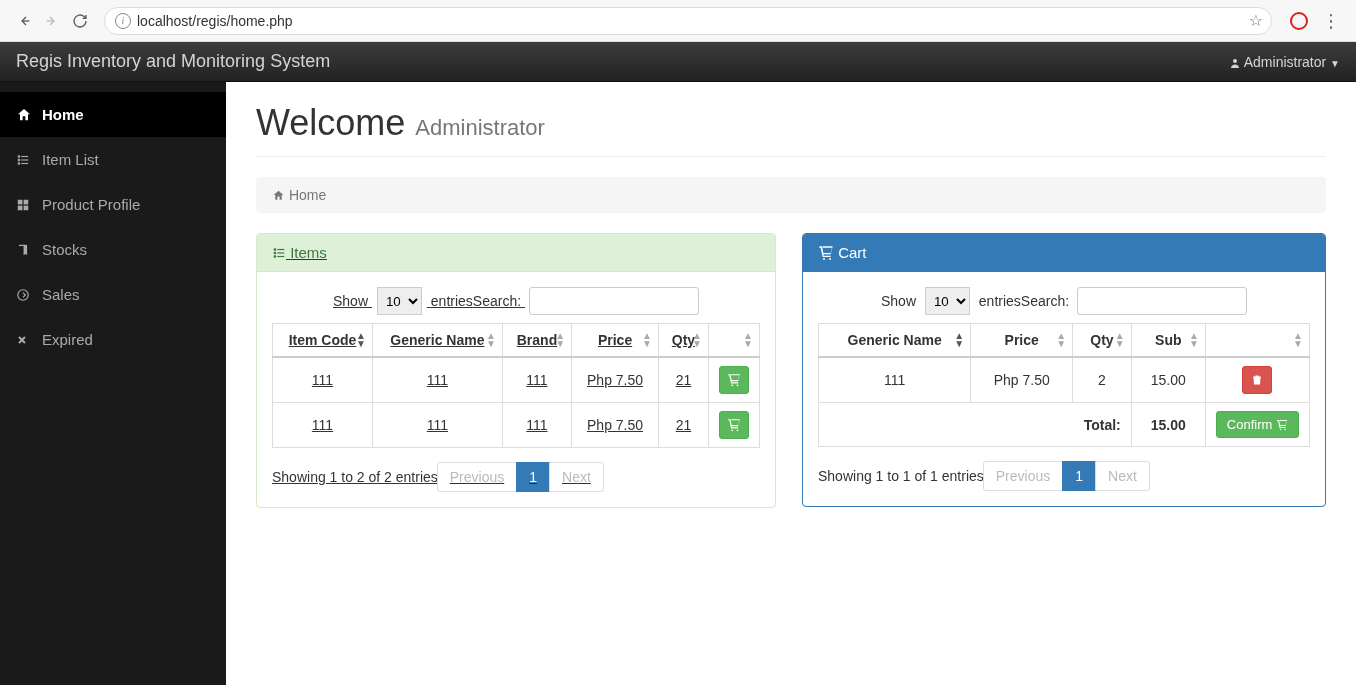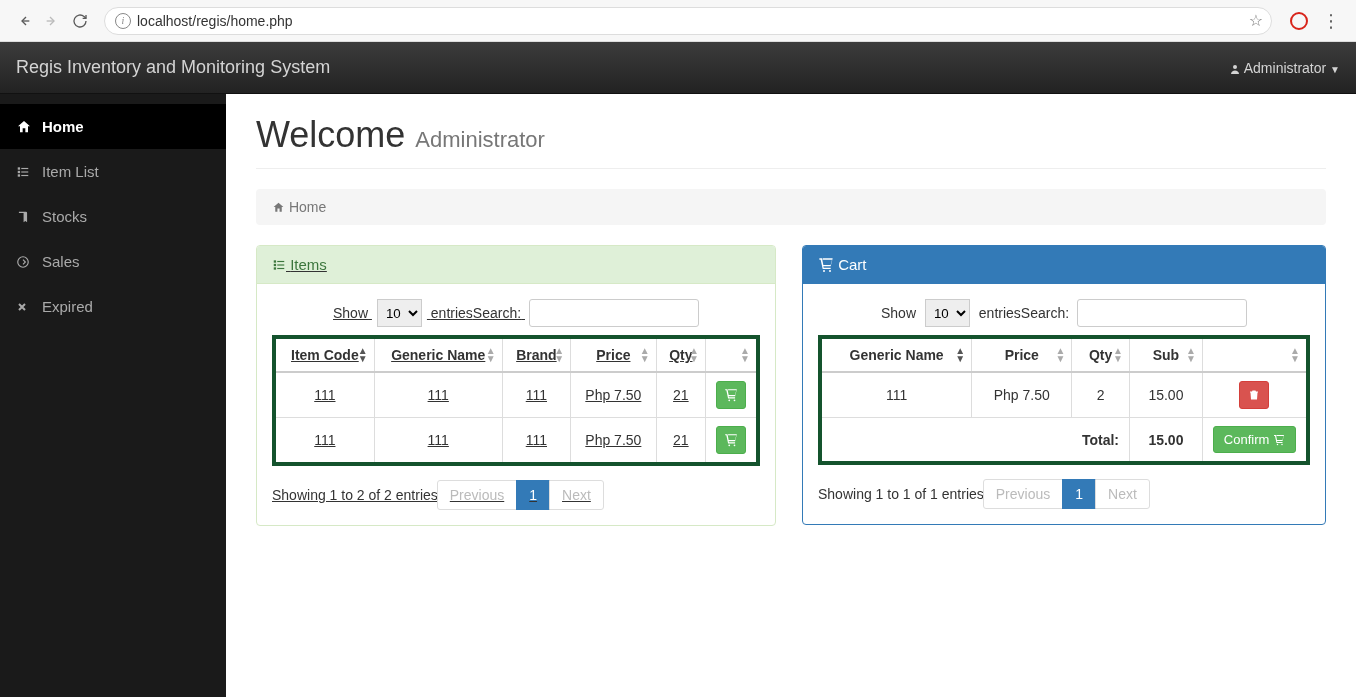--- a/index.html
+++ b/index.html
@@ -10,21 +10,21 @@
   .nav-btn { width: 28px; height: 28px; display: flex; align-items: center; justify-content: center; color: #5a5a5a; cursor: pointer; font-size: 18px; }
   .nav-btn.disabled { color: #bbb; }
   .url-bar { flex: 1; margin: 0 10px; height: 28px; border: 1px solid #ddd; border-radius: 14px; display: flex; align-items: center; padding: 0 10px; background: #fff; position: relative; }
   .url-info { width: 16px; height: 16px; border: 1px solid #888; border-radius: 50%; display: flex; align-items: center; justify-content: center; font-size: 10px; color: #888; margin-right: 6px; font-style: italic; font-family: serif; }
   .url-text { color: #333; font-size: 14px; }
   .url-right { position: absolute; right: 8px; font-size: 16px; color: #777; }
   .opera-icon { width: 18px; height: 18px; border: 2px solid #d8241a; border-radius: 50%; margin: 0 8px; }
   .menu-dots { font-size: 18px; color: #5a5a5a; padding: 0 6px; cursor: pointer; }
   
   
-  .navbar { height: 52px; background: linear-gradient(#3c3c3c, #222); display: flex; align-items: center; justify-content: space-between; padding: 0 16px; border-bottom: 1px solid #111; }
+  .navbar { height: 40px; background: linear-gradient(#3c3c3c, #222); display: flex; align-items: center; justify-content: space-between; padding: 0 16px; border-bottom: 1px solid #111; }
   .navbar-brand { color: #d4d4d4; font-size: 18px; }
   .navbar-user { color: #d4d4d4; font-size: 14px; cursor: pointer; }
   
   
   .layout { display: flex; min-height: calc(100vh - 94px); }
   .sidebar { width: 226px; background: #1a1a1a; padding-top: 10px; }
   .sidebar-item { display: flex; align-items: center; padding: 14px 16px; color: #aaa; cursor: pointer; font-size: 15px; }
   .sidebar-item.active { background: #000; color: #fff; font-weight: bold; }
   .sidebar-item .icon { width: 18px; margin-right: 8px; text-align: center; }
   
@@ -43,21 +43,21 @@
   .panel-cart  { flex: 1; border-color: #337ab7; }
   .panel-heading { padding: 10px 15px; font-size: 15px; border-bottom: 1px solid transparent; border-top-left-radius: 3px; border-top-right-radius: 3px; }
   .panel-items .panel-heading { background: #dff0d8; color: #3c763d; border-bottom-color: #d6e9c6; }
   .panel-cart  .panel-heading { background: #337ab7; color: #fff; border-bottom-color: #337ab7; }
   .panel-body { padding: 15px; }
   
   .dt-top { display: flex; justify-content: center; align-items: center; margin-bottom: 4px; font-size: 14px; color: #333; }
   .dt-select { height: 28px; border: 1px solid #ccc; background: #eee; margin: 0 5px; padding: 0 4px; }
   .dt-search-input { height: 28px; border: 1px solid #ccc; border-radius: 3px; width: 170px; margin-left: 4px; padding: 0 6px; }
   
-  table { width: 100%; border-collapse: collapse; border: 4px solid #14532d; margin-top: 8px; }
+  table { width: 100%; border-collapse: collapse; border: 1px solid #14532d; margin-top: 8px; }
   th, td { border: 1px solid #ddd; padding: 8px 10px; text-align: center; vertical-align: middle; font-size: 14px; }
   thead th { background: #fff; position: relative; font-weight: bold; }
   .sort-icon { font-size: 10px; color: #aaa; position: absolute; right: 6px; top: 50%; transform: translateY(-50%); line-height: 8px; }
   .sort-icon.asc { color: #555; }
   tbody tr:first-child td { border-top: 2px solid #ccc; }
   
   .btn { display: inline-flex; align-items: center; justify-content: center; border-radius: 3px; cursor: pointer; border: 1px solid transparent; }
   .btn-cart { background: #5cb85c; border-color: #4cae4c; color: #fff; width: 30px; height: 28px; }
   .btn-del  { background: #d9534f; border-color: #d43f3a; color: #fff; width: 30px; height: 28px; }
   .btn-confirm { background: #5cb85c; border-color: #4cae4c; color: #fff; padding: 5px 10px; font-size: 13px; }
@@ -133,20 +133,31 @@
         <svg width="14" height="14" viewBox="0 0 24 24" fill="currentColor">
             <rect x="3" y="4" width="4" height="4"></rect>
             <rect x="9" y="5" width="12" height="2"></rect>
             <rect x="3" y="10" width="4" height="4"></rect>
             <rect x="9" y="11" width="12" height="2"></rect>
             <rect x="3" y="16" width="4" height="4"></rect>
             <rect x="9" y="17" width="12" height="2"></rect>
           </svg>
       </span>
       <span>Item List</span>
+    </div>
+    <div class="sidebar-item">
+      <span class="icon">
+        <svg width="14" height="14" viewBox="0 0 24 24" fill="currentColor">
+            <rect x="3" y="3" width="8" height="8"></rect>
+            <rect x="13" y="3" width="8" height="8"></rect>
+            <rect x="3" y="13" width="8" height="8"></rect>
+            <rect x="13" y="13" width="8" height="8"></rect>
+          </svg>
+      </span>
+      <span>Product Profile</span>
     </div>
     <div class="sidebar-item">
       <span class="icon">
         <svg width="14" height="14" viewBox="0 0 24 24" fill="currentColor">
             <path d="M5 3h12a2 2 0 0 1 2 2v16l-3-2-3 2V5H5z"></path>
           </svg>
       </span>
       <span>Stocks</span>
     </div>
     <div class="sidebar-item">

